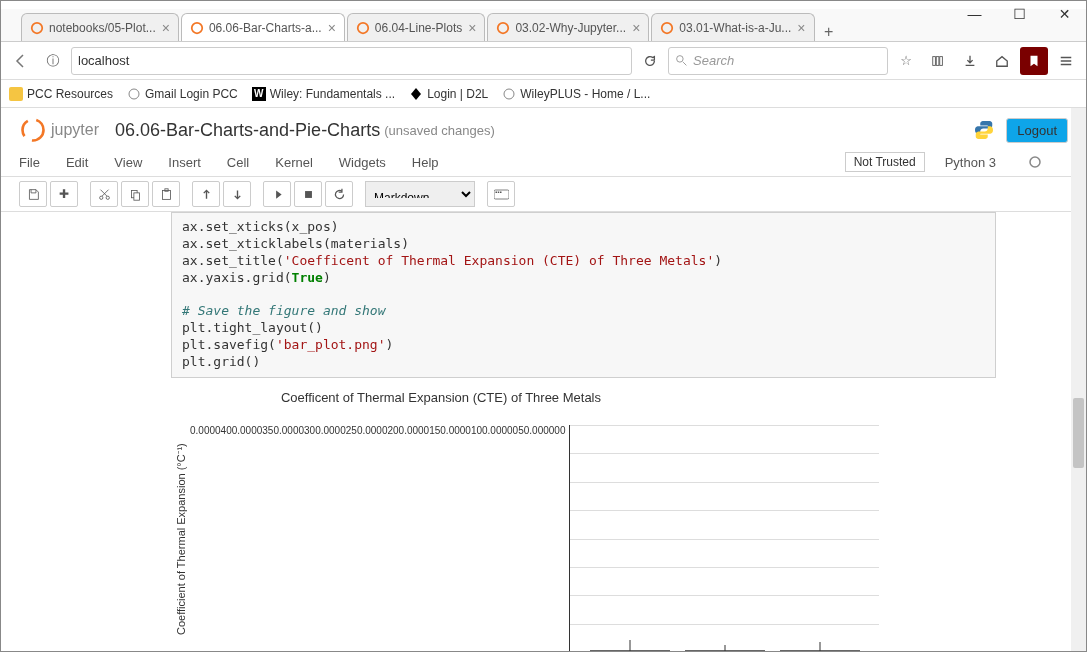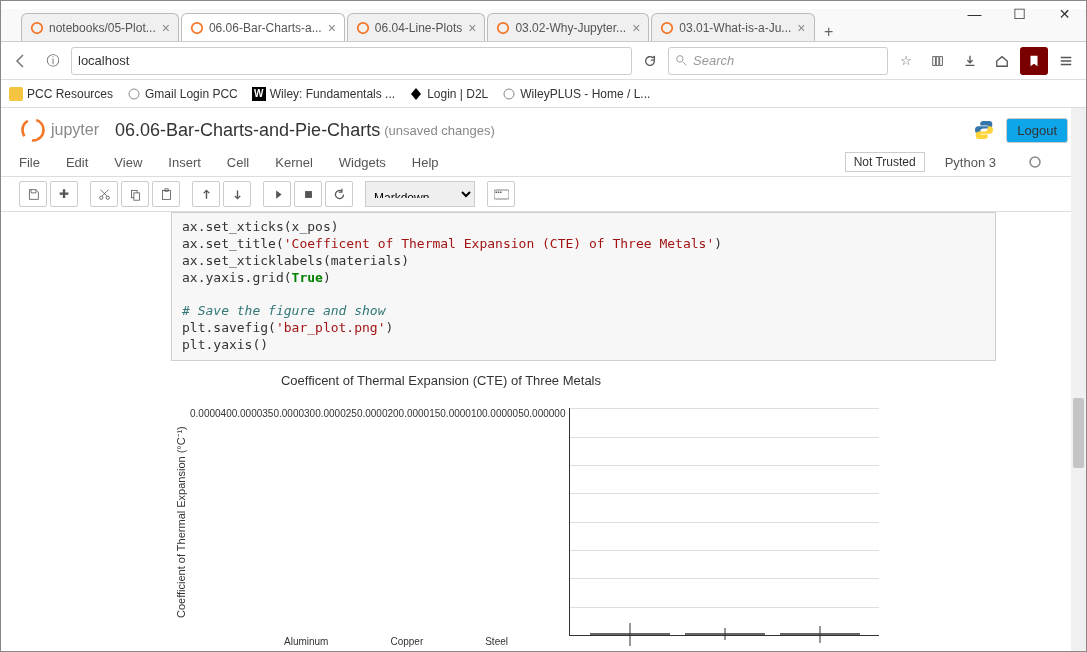--- a/index.html
+++ b/index.html
@@ -310,27 +310,28 @@
           <rect x="2" y="2" width="2" height="2" fill="#555"></rect>
           <rect x="5" y="2" width="2" height="2" fill="#555"></rect>
           <rect x="8" y="2" width="2" height="2" fill="#555"></rect>
         </svg>
       </div>
   </div>
 
   <div class="notebook">
     <div class="codecell">
 <div>ax.set_xticks(x_pos)</div>
+<div>ax.set_xticklabels(materials)</div>
 <div><span>ax.set_title(</span><span class="str">'Coefficent of Thermal Expansion (CTE) of Three Metals'</span><span>)</span></div>
-<div>ax.set_xticklabels(materials)</div>
 <div><span>ax.yaxis.grid(</span><span class="kw">True</span><span>)</span></div>
 <div>&nbsp;</div>
 <div class="cm"># Save the figure and show</div>
+<div>plt.tight_layout()</div>
 <div><span>plt.savefig(</span><span class="str">'bar_plot.png'</span><span>)</span></div>
-<div>plt.yaxis()</div>
+<div>plt.grid()</div>
     </div>
 
     <div class="chart-area">
       <div class="chart-title">Coefficent of Thermal Expansion (CTE) of Three Metals</div>
       <div class="chart-body">
         <div class="ylabel">Coefficient of Thermal Expansion (°C⁻¹)</div>
         <div class="yticks">
           <div>0.000040</div>
           <div>0.000035</div>
           <div>0.000030</div>

